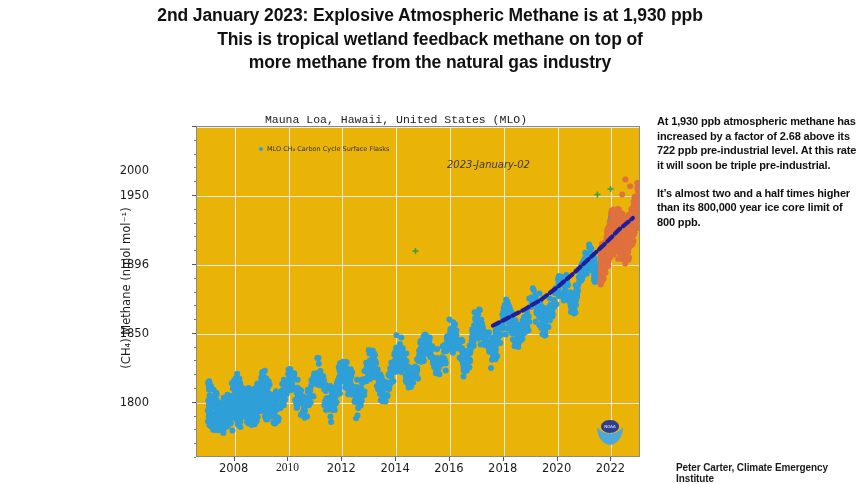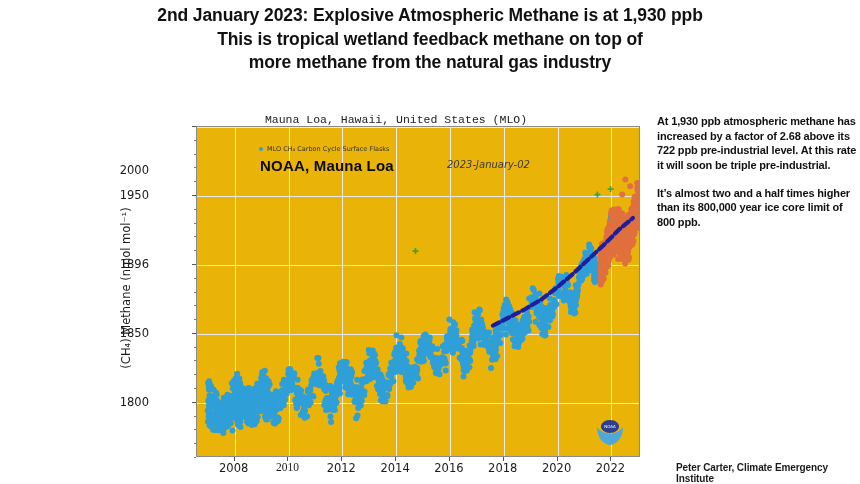--- a/index.html
+++ b/index.html
@@ -2522,21 +2522,20 @@
             <line x1="413.5927272727305" y1="59.0625" x2="413.5927272727305" y2="65.0625" stroke="#3f9e3f" stroke-width="1.6"></line>
           </g>
           <path d="M 296.0 198.6 L 312.1 190.3 L 328.3 182.0 L 344.4 172.4 L 360.6 160.0 L 376.7 146.2 L 392.9 131.0 L 409.0 115.8 L 422.5 102.1 L 435.9 91.0" fill="none" stroke="#1d1d9e" stroke-width="4.2" stroke-dasharray="7 4" stroke-linecap="round"></path>
         </svg>
 
       <div class="legend">
         <span class="dot"></span>
         <span>MLO CH₄ Carbon Cycle Surface Flasks</span>
       </div>
 
-      <div class="noaa-txt">NOAA, Mauna Loa</div>
       <div class="datestamp">2023-January-02</div>
 
       <svg class="noaa-logo" viewBox="0 0 60 56">
         <path d="M4 18 C4 44 22 54 30 54 C38 54 56 44 56 18 C48 28 38 31 30 31 C22 31 12 28 4 18 Z" fill="#4da8dc"></path>
         <path d="M30 4 C18 4 12 11 12 17 C12 24 20 30 30 30 C40 30 48 24 48 17 C48 11 42 4 30 4 Z" fill="#2d3d8f"></path>
         <text x="30" y="20" font-size="8" fill="#ffffff" text-anchor="middle" font-family="DejaVu Sans, sans-serif">NOAA</text>
       </svg>
     </div>
   </div>
 

